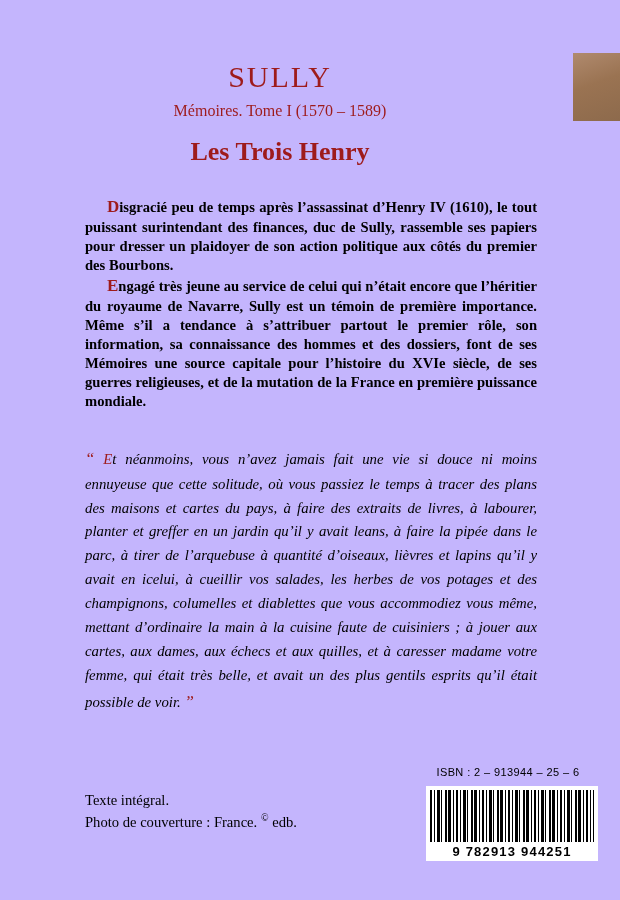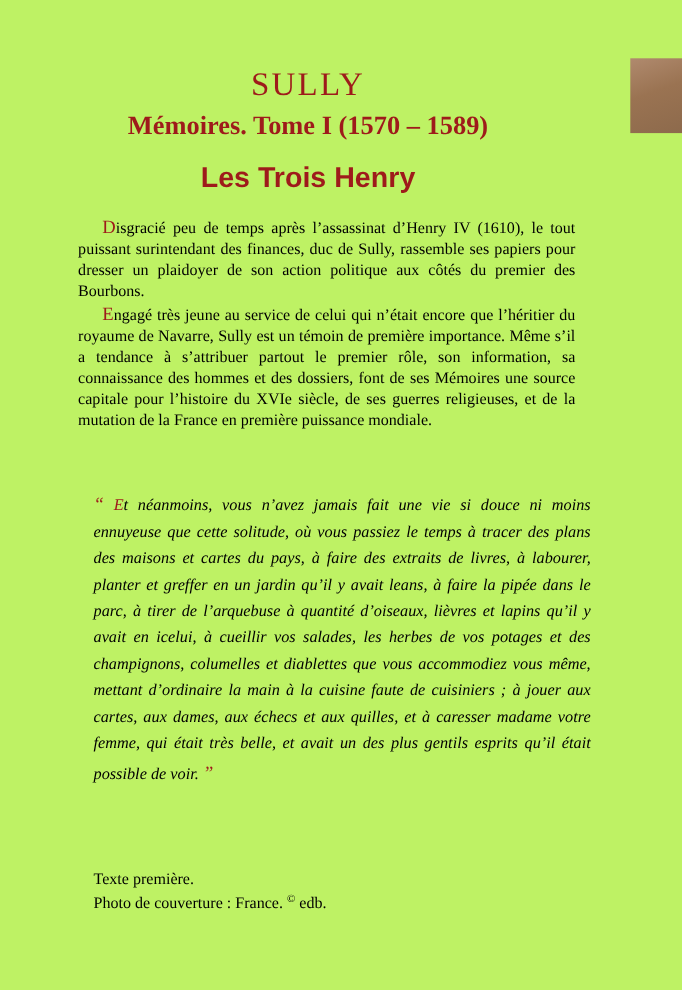--- a/index.html
+++ b/index.html
@@ -12,21 +12,21 @@
     background: #ffffff;
     font-family: "Liberation Serif", serif;
     color: #000000;
     position: relative;
     overflow: hidden;
   }
 
   .page {
     position: absolute;
     inset: 0;
-    background: #bef264;
+    background: #c4b5fd;
   }
 
   
   .corner-swatch {
     position: absolute;
     top: 53px;
     right: 0px;
     width: 47px;
     height: 68px;
     background: linear-gradient(160deg, #b08a6e 0%, #9a7352 45%, #8d6a4c 100%);
@@ -45,42 +45,43 @@
     font-size: 30px;
     letter-spacing: 2px;
     color: #9e1b1b;
     line-height: 1.1;
     margin: 0;
     font-weight: normal;
   }
 
   .book-subtitle {
     font-family: "Liberation Serif", serif;
-    font-size: 24px;
+    font-size: 16px;
     color: #9e1b1b;
     margin: 9px 0 0 0;
-    font-weight: bold;
+    font-weight: normal;
   }
 
   .book-maintitle {
-    font-family: Liberation Sans, sans-serif;
+    font-family: Liberation Serif, serif;
     font-size: 26px;
     color: #9e1b1b;
     font-weight: bold;
     margin: 17px 0 0 0;
   }
 
   .blurb {
     position: absolute;
     top: 196px;
-    left: 71px;
+    left: 85px;
     width: 452px;
     font-size: 14.6px;
     line-height: 1.30;
     text-align: justify;
+    font-weight: bold;
   }
   .blurb p {
     margin: 0;
     text-indent: 22px;
   }
   .dropcap {
     color: #9e1b1b;
     font-size: 17px;
   }
 
@@ -172,18 +173,25 @@
   <div class="blurb">
     <p><span class="dropcap">D</span><span>isgracié peu de temps après l’assassinat d’Henry IV (1610), le tout puissant surintendant des finances, duc de Sully, rassemble ses papiers pour dresser un plaidoyer de son action politique aux côtés du premier des Bourbons.</span></p>
     <p><span class="dropcap">E</span><span>ngagé très jeune au service de celui qui n’était encore que l’héritier du royaume de Navarre, Sully est un témoin de première importance. Même s’il a tendance à s’attribuer partout le premier rôle, son information, sa connaissance des hommes et des dossiers, font de ses Mémoires une source capitale pour l’histoire du XVIe siècle, de ses guerres religieuses, et de la mutation de la France en première puissance mondiale.</span></p>
   </div>
 
   <div class="quote">
     <p><span class="qmark">“</span> <span class="qcap">E</span><span>t néanmoins, vous n’avez jamais fait une vie si douce ni moins ennuyeuse que cette solitude, où vous passiez le temps à tracer des plans des maisons et cartes du pays, à faire des extraits de livres, à labourer, planter et greffer en un jardin qu’il y avait leans, à faire la pipée dans le parc, à tirer de l’arquebuse à quantité d’oiseaux, lièvres et lapins qu’il y avait en icelui, à cueillir vos salades, les herbes de vos potages et des champignons, columelles et diablettes que vous accommodiez vous même, mettant d’ordinaire la main à la cuisine faute de cuisiniers ; à jouer aux cartes, aux dames, aux échecs et aux quilles, et à caresser madame votre femme, qui était très belle, et avait un des plus gentils esprits qu’il était possible de voir.</span> <span class="qmark">”</span></p>
   </div>
 
   <div class="colophon">
-    <div>Texte première.</div>
+    <div>Texte intégral.</div>
     <div><span>Photo de couverture : France.</span> <span class="sup">©</span> <span>edb.</span></div>
   </div>
 
+  <div class="isbn-area">
+    <div class="isbn-text">ISBN : 2 – 913944 – 25 – 6</div>
+    <div class="barcode-box">
+      <div class="bars"></div>
+      <div class="barcode-digits">9 782913 944251</div>
+    </div>
+  </div>
 
 </div>
 
 </body></html>

